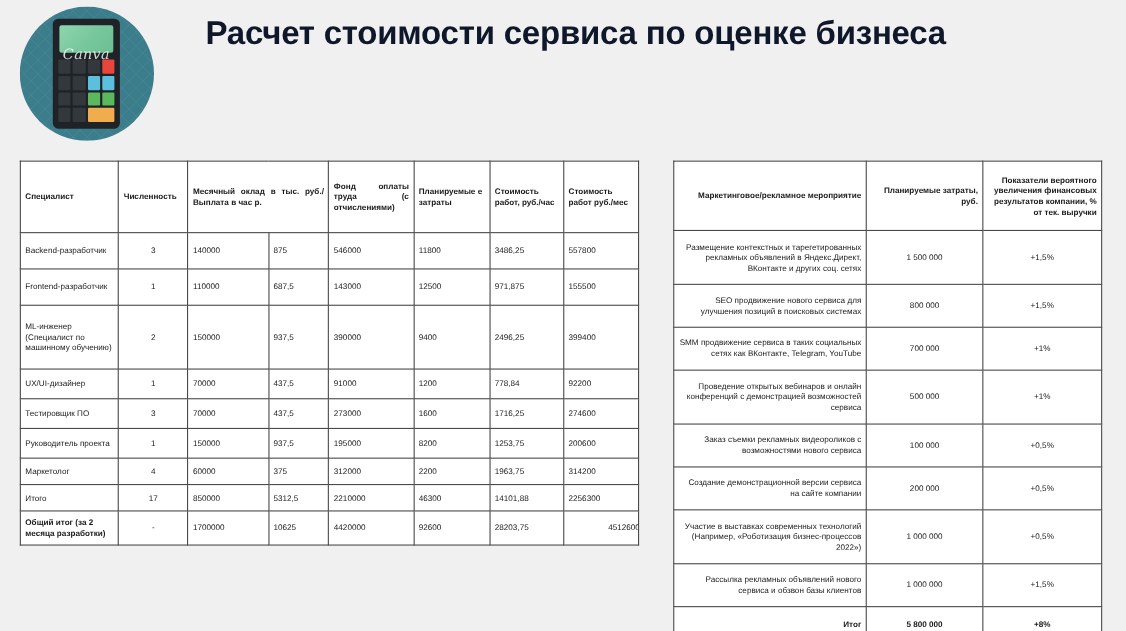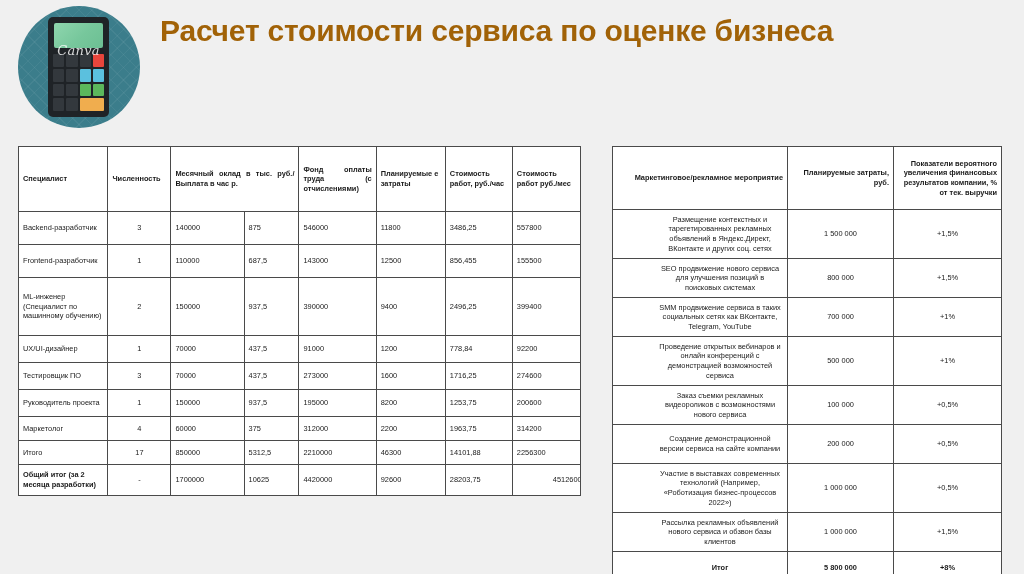--- a/index.html
+++ b/index.html
@@ -87,22 +87,22 @@
     font-size: 13px;
     letter-spacing: 0.3px;
     pointer-events: none;
   }
 
   .slide-title {
     position: absolute;
     left: 160px;
     top: 12px;
     width: 700px;
-    text-align: left;
-    color: #a16207;
+    text-align: right;
+    color: #0f172a;
     font-family: "Liberation Sans", sans-serif;
     font-weight: bold;
     font-size: 30px;
     line-height: 38px;
     letter-spacing: -0.2px;
   }
 
   
   .tbl {
     border-collapse: collapse;
@@ -162,21 +162,21 @@
     width: 389px;
   }
   #mkt-table { width: 389px; }
   #mkt-table th {
     font-weight: bold;
     text-align: right;
     height: 56px;
     font-size: 7.4px;
   }
   #mkt-table td { text-align: center; }
-  #mkt-table td.act { text-align: center; padding-left: 44px; }
+  #mkt-table td.act { text-align: right; }
   #mkt-table tr.h4 td { height: 42px; }
   #mkt-table tr.h3 td { height: 32px; }
   #mkt-table tr.total td { font-weight: bold; height: 26px; }
   .mg1 { width: 175px; }
   .mg2 { width: 106px; }
   .mg3 { width: 108px; }
 </style>
 </head>
 <body>
 
@@ -244,21 +244,21 @@
         <td class="num">3486,25</td>
         <td class="num">557800</td>
       </tr>
       <tr class="r-norm">
         <td>Frontend-разработчик</td>
         <td class="ctr">1</td>
         <td class="num">110000</td>
         <td class="num">687,5</td>
         <td class="num">143000</td>
         <td class="num">12500</td>
-        <td class="num">856,455</td>
+        <td class="num">971,875</td>
         <td class="num">155500</td>
       </tr>
       <tr class="r-tall">
         <td>ML-инженер (Специалист по машинному обучению)</td>
         <td class="ctr">2</td>
         <td class="num">150000</td>
         <td class="num">937,5</td>
         <td class="num">390000</td>
         <td class="num">9400</td>
         <td class="num">2496,25</td>

